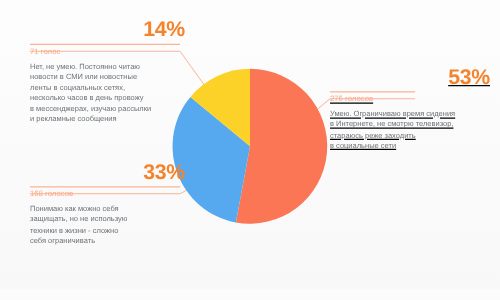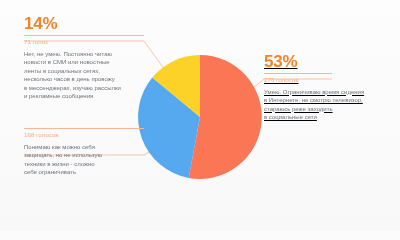--- a/index.html
+++ b/index.html
@@ -32,20 +32,21 @@
     position: absolute;
   }
   .pct {
     font-size: 17px;
     font-weight: bold;
     color: #f5832b;
     letter-spacing: -0.2px;
     line-height: 19px;
     margin: 0 0 2px 0;
     white-space: nowrap;
+    text-align: right;
   }
   .votes {
     font-size: 6.2px;
     color: #f9a887;
     line-height: 8px;
     margin: 0;
     padding-top: 1.5px;
     white-space: nowrap;
   }
   .desc {
@@ -117,20 +118,21 @@
     <div class="pct">53%</div>
     <div class="rule"></div>
     <div class="votes">276 голосов</div>
     <div class="desc">Умею. Ограничиваю время сидения
 в Интернете, не смотрю телевизор,
 стараюсь реже заходить
 в социальные сети</div>
   </div>
 
   <div class="callout" id="callout-33">
+    <div class="pct">33%</div>
     <div class="rule"></div>
     <div class="votes">168 голосов</div>
     <div class="desc">Понимаю как можно себя
 защищать, но не использую
 техники в жизни - сложно
 себя ограничивать</div>
   </div>
 
 </div>
 

